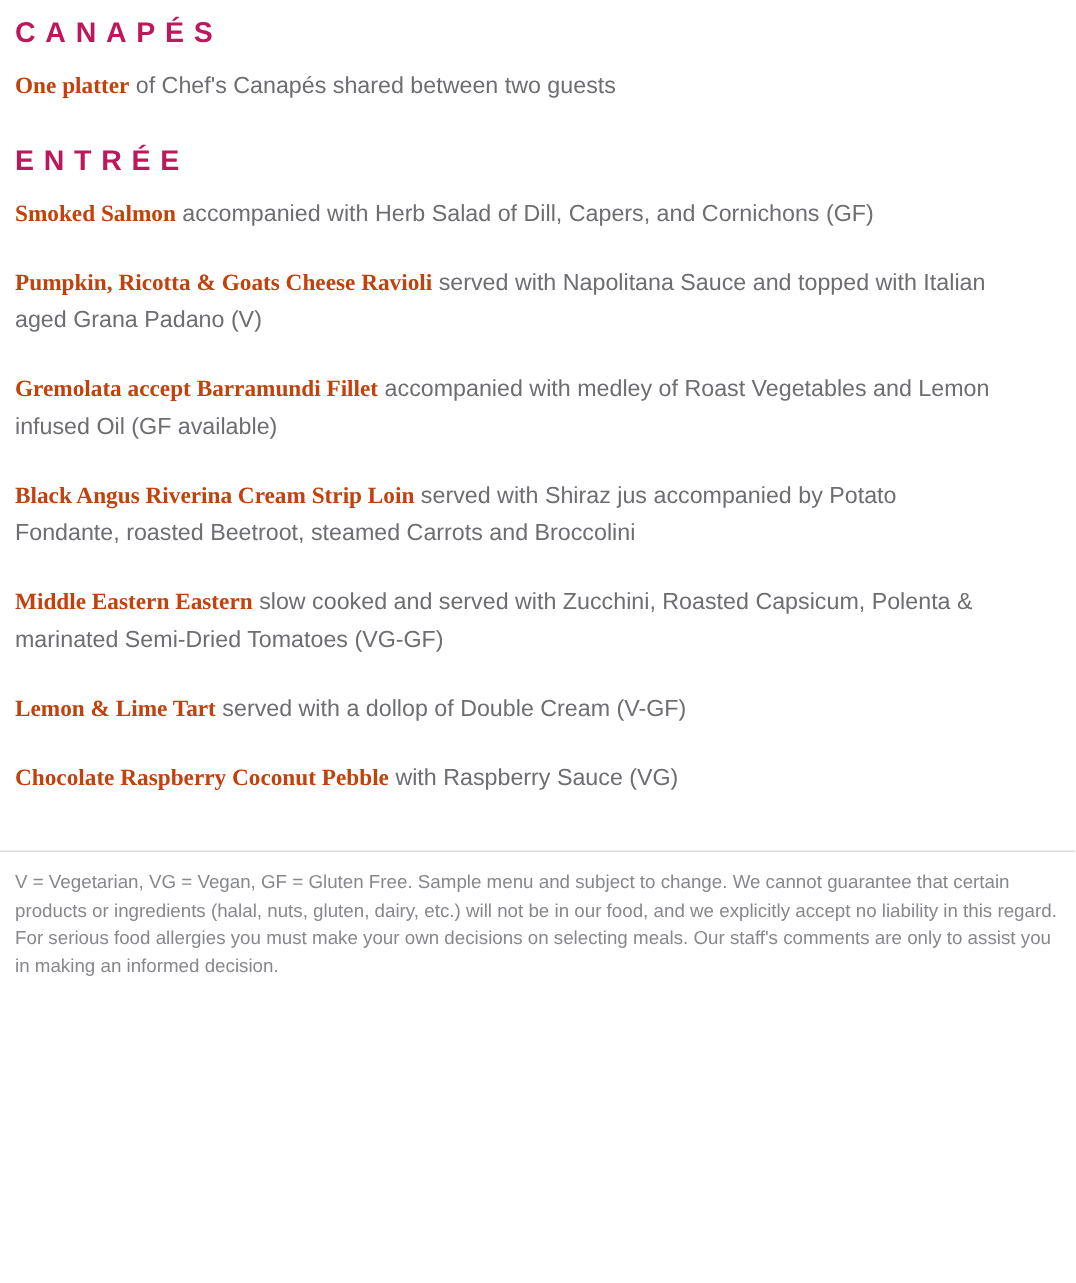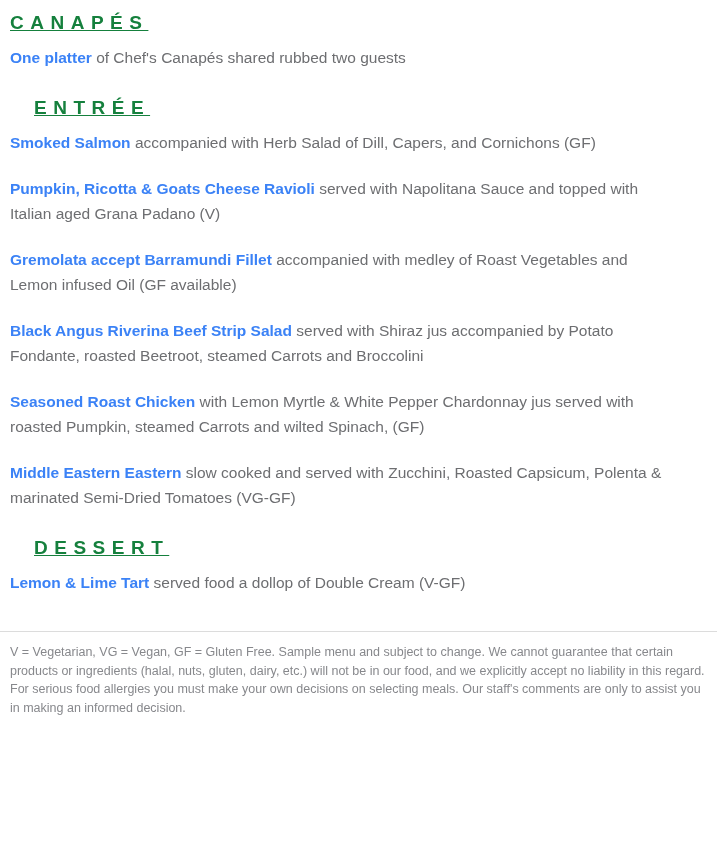--- a/index.html
+++ b/index.html
@@ -15,39 +15,38 @@
     overflow: hidden;
   }
   .menu {
     padding: 5px 10px 0 10px;
     box-sizing: border-box;
   }
   .sec-title {
     font-size: 19px;
     font-weight: bold;
     letter-spacing: 6.5px;
-    color: #15803d;
+    color: #be185d;
     margin: 0 0 11px 0;
     padding-top: 7px;
-    text-decoration: underline;
   }
   section + section .sec-title {
     padding-top: 6px;
-    margin-left: 24px;
   }
   .item {
     font-size: 15.5px;
     line-height: 25px;
     color: #6d6e71;
     margin: 0 0 21px 0;
     max-width: 655px;
   }
   .item-name {
     font-weight: bold;
-    color: #3b82f6;
+    color: #c2410c;
+    font-family: Liberation Serif, serif;
   }
   .footer {
     margin: 36px 0 0 0;
     padding: 11px 10px 0 10px;
     border-top: 1px solid #dcdcdc;
   }
   .footer-text {
     margin: 0;
     font-size: 12.5px;
     line-height: 18.5px;
@@ -55,38 +54,37 @@
     max-width: 700px;
   }
 </style>
 </head>
 <body>
 
 <div class="menu">
 
   <section>
     <h2 class="sec-title">CANAPÉS</h2>
-    <p class="item"><span class="item-name">One platter</span> <span class="item-desc">of Chef's Canapés shared rubbed two guests</span></p>
+    <p class="item"><span class="item-name">One platter</span> <span class="item-desc">of Chef's Canapés shared between two guests</span></p>
   </section>
 
   <section>
     <h2 class="sec-title">ENTRÉE</h2>
     <p class="item"><span class="item-name">Smoked Salmon</span> <span class="item-desc">accompanied with Herb Salad of Dill, Capers, and Cornichons (GF)</span></p>
     <p class="item"><span class="item-name">Pumpkin, Ricotta &amp; Goats Cheese Ravioli</span> <span class="item-desc">served with Napolitana Sauce and topped with Italian aged Grana Padano  (V)</span></p>
   </section>
 
   <section>
     <p class="item"><span class="item-name">Gremolata accept Barramundi Fillet</span> <span class="item-desc">accompanied with medley of Roast Vegetables and Lemon infused Oil (GF available)</span></p>
-    <p class="item"><span class="item-name">Black Angus Riverina Beef Strip Salad</span> <span class="item-desc">served with Shiraz jus accompanied by Potato Fondante, roasted Beetroot, steamed Carrots and Broccolini</span></p>
-    <p class="item"><span class="item-name">Seasoned Roast Chicken</span> <span class="item-desc">with Lemon Myrtle &amp; White Pepper Chardonnay jus served with roasted Pumpkin, steamed Carrots and wilted Spinach, (GF)</span></p>
+    <p class="item"><span class="item-name">Black Angus Riverina Cream Strip Loin</span> <span class="item-desc">served with Shiraz jus accompanied by Potato Fondante, roasted Beetroot, steamed Carrots and Broccolini</span></p>
     <p class="item"><span class="item-name">Middle Eastern Eastern</span> <span class="item-desc">slow cooked and served with Zucchini, Roasted Capsicum, Polenta &amp; marinated Semi-Dried Tomatoes (VG-GF)</span></p>
   </section>
 
   <section>
-    <h2 class="sec-title">DESSERT</h2>
-    <p class="item"><span class="item-name">Lemon &amp; Lime Tart</span> <span class="item-desc">served food a dollop of Double Cream (V-GF)</span></p>
+    <p class="item"><span class="item-name">Lemon &amp; Lime Tart</span> <span class="item-desc">served with a dollop of Double Cream (V-GF)</span></p>
+    <p class="item"><span class="item-name">Chocolate Raspberry Coconut Pebble</span> <span class="item-desc">with Raspberry Sauce (VG)</span></p>
   </section>
 
 </div>
 
 <div class="footer">
   <p class="footer-text">V = Vegetarian, VG = Vegan, GF = Gluten Free.  Sample menu and subject to change. We cannot guarantee that certain products or ingredients (halal, nuts, gluten, dairy, etc.) will not be in our food, and we explicitly accept no liability in this regard. For serious food allergies you must make your own decisions on selecting meals. Our staff's comments are only to assist you in making an informed decision.</p>
 </div>
 
 </body></html>

